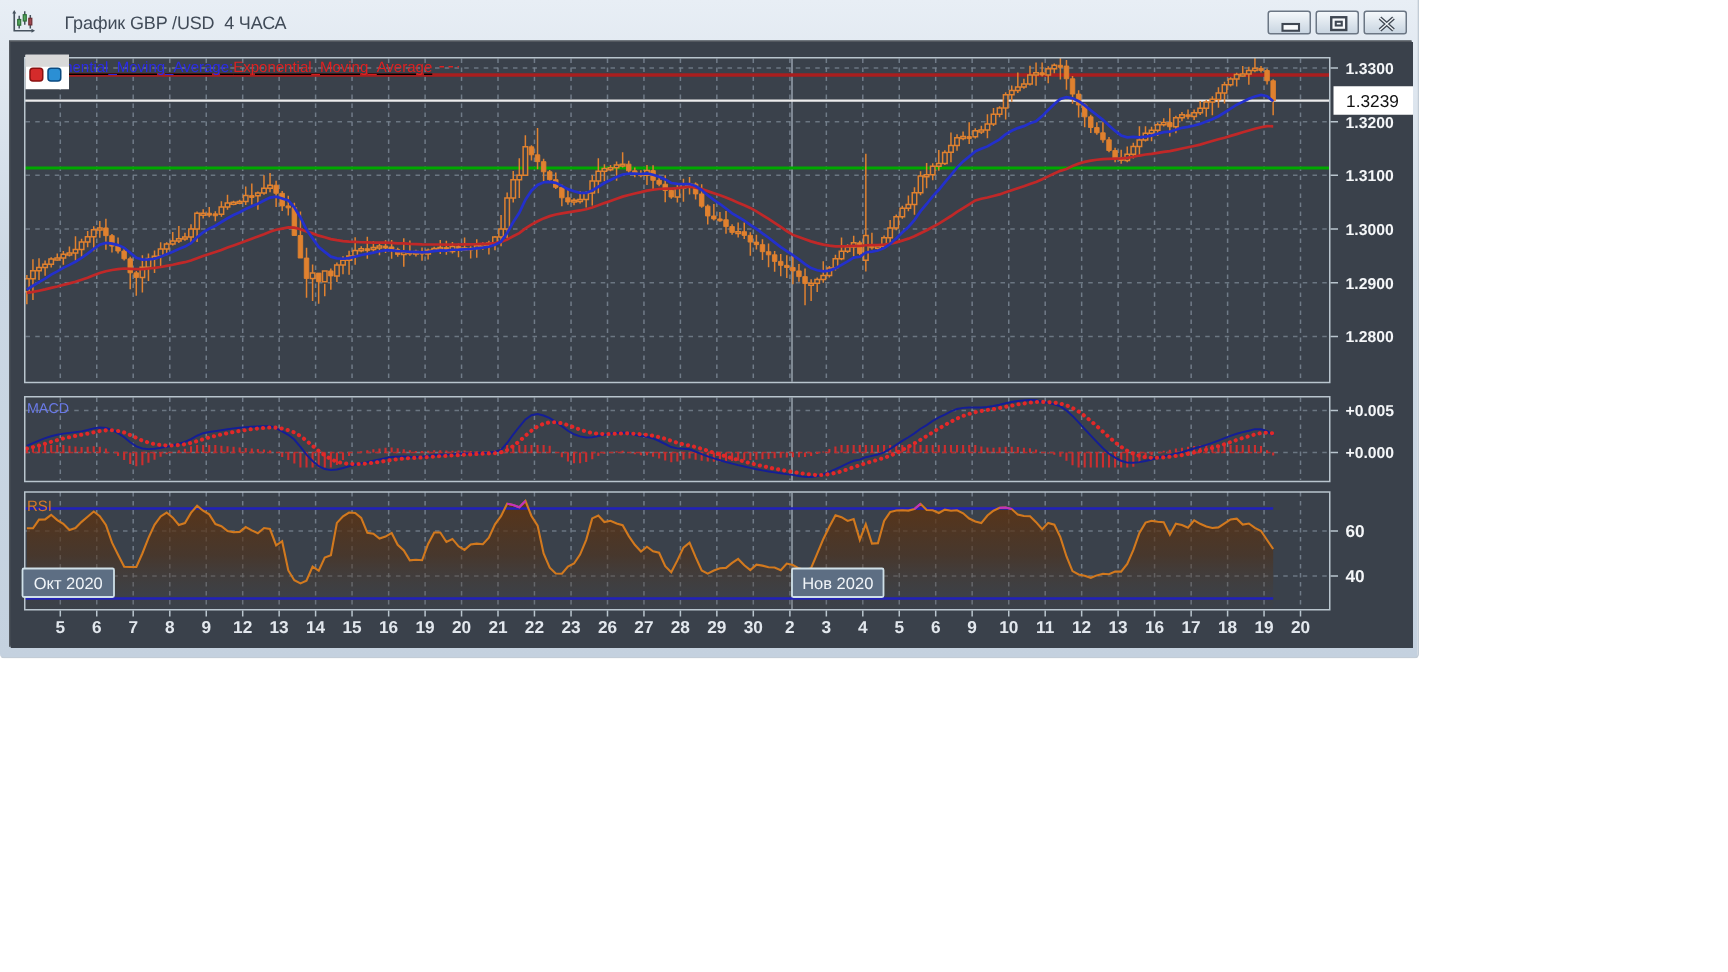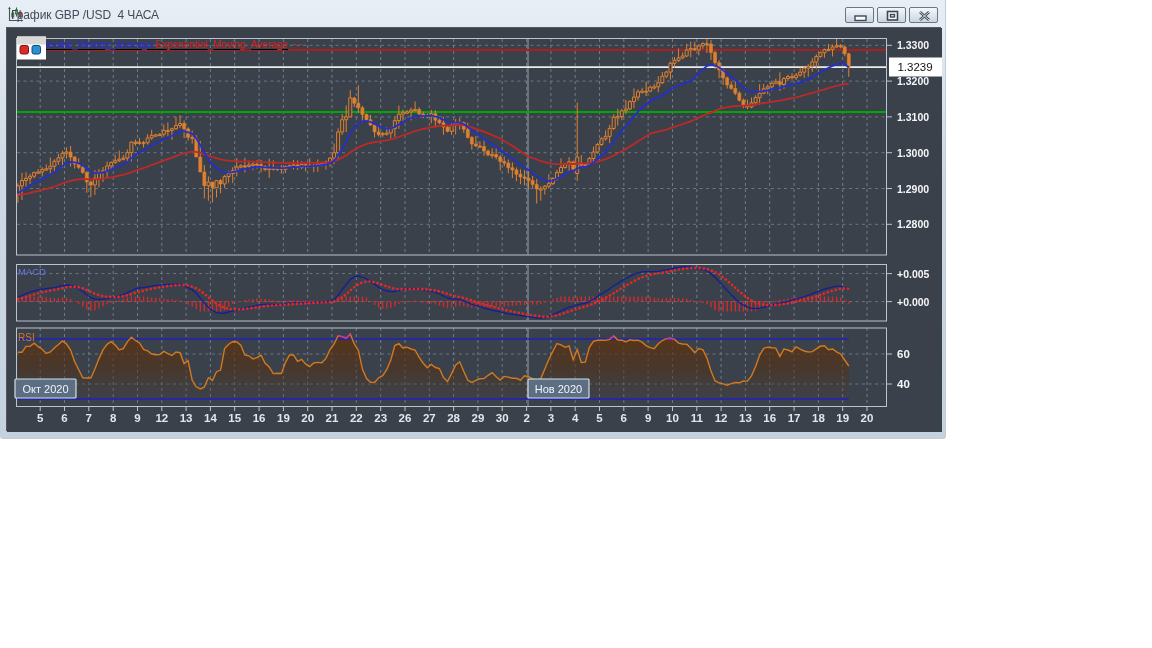--- a/index.html
+++ b/index.html
@@ -1,19 +1,19 @@
 <!DOCTYPE html>
 <html><head><meta charset="utf-8"><style>
 html,body{margin:0;padding:0;background:#ffffff;width:1152px;height:648px;overflow:hidden}
 *{box-sizing:border-box;font-family:"Liberation Sans",sans-serif}
 #win{position:absolute;left:0;top:0;width:946px;height:439px;
  background:linear-gradient(#e8eef5,#ccd8e4 40%,#c4d1df);border-radius:0 0 3px 3px;
  border-right:1px solid #c2ccd6;border-bottom:1px solid #c2ccd6;}
 #title{position:absolute;left:0;top:0;width:100%;height:27px;}
-#title span{position:absolute;left:11px;top:7.5px;font-size:12px;color:#414b58;letter-spacing:-0.1px}
+#title span{position:absolute;left:43px;top:7.5px;font-size:12px;color:#414b58;letter-spacing:-0.1px}
 #client{position:absolute;left:6px;top:27px;width:935px;height:404px;background:#373e48;
  border:1px solid #53585f;}
 </style></head><body>
 <div id="win">
  <div id="title">
       <svg width="19" height="19" viewBox="0 0 19 19" style="position:absolute;left:6px;top:5px">
         <path d="M3.5 3V15.5H16" stroke="#46525e" stroke-width="1.1" fill="none"></path>
         <path d="M2.2 4L3.5 1.6L4.8 4Z" fill="#46525e"></path>
         <path d="M15 14.2L17.4 15.5L15 16.8Z" fill="#46525e"></path>
         <line x1="6.8" y1="5.5" x2="6.8" y2="14" stroke="#46525e" stroke-width="1"></line>

